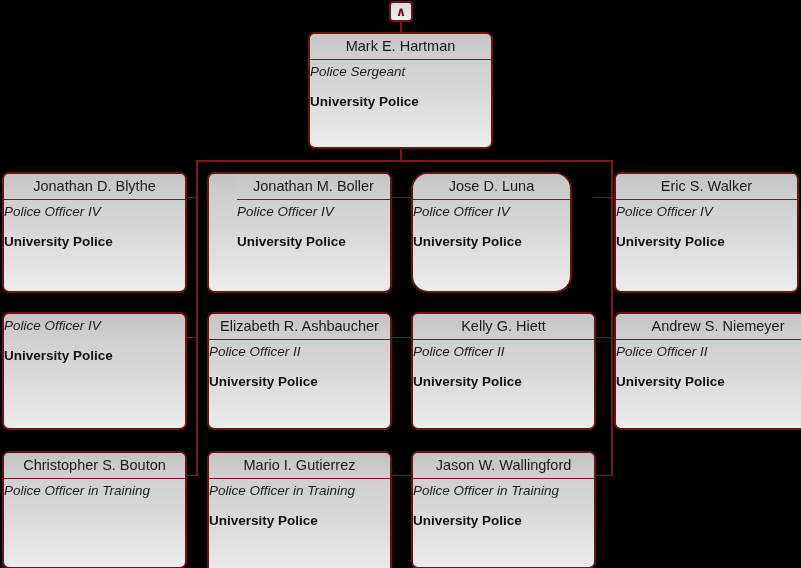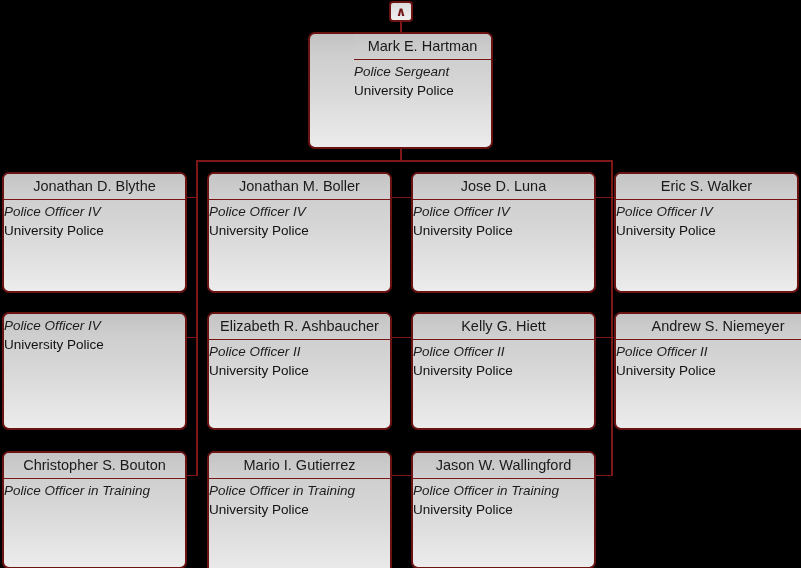--- a/index.html
+++ b/index.html
@@ -64,39 +64,40 @@
     text-align:left;
   }
   .card-title{
     font-style:italic;
     font-size:13.5px;
     color:#1c1c1c;
     line-height:18px;
     white-space:nowrap;
   }
   .card-org{
-    font-weight:normal;
+    font-weight:bold;
     font-size:13.5px;
     color:#111111;
     line-height:20px;
     white-space:nowrap;
+    margin-top:11px;
   }
 </style>
 </head>
 <body>
 
 <div id="chart">
 
   <div class="toggle">
     <span>∧</span>
   </div>
 
   <div class="conn" style="left:400px;top:21px;width:2px;height:12px;"></div>
 
-  <div class="card" style="left:308px;top:32px;width:185px;height:117px;padding-left:44px;">
+  <div class="card" style="left:308px;top:32px;width:185px;height:117px;">
     <div class="card-head">Mark E. Hartman</div>
     <div class="card-body">
       <div class="card-title">Police Sergeant</div>
       <div class="card-org">University Police</div>
     </div>
   </div>
 
   <div class="conn" style="left:400px;top:149px;width:2px;height:13px;"></div>
 
   <div class="conn" style="left:196px;top:160px;width:417px;height:2px;"></div>
@@ -118,29 +119,29 @@
   <div class="conn" style="left:593px;top:475px;width:20px;height:1px;"></div>
 
   <div class="card" style="left:2px;top:172px;width:185px;height:121px;">
     <div class="card-head">Jonathan D. Blythe</div>
     <div class="card-body">
       <div class="card-title">Police Officer IV</div>
       <div class="card-org">University Police</div>
     </div>
   </div>
 
-  <div class="card" style="left:207px;top:172px;width:185px;height:121px;">
+  <div class="card" style="left:207px;top:172px;width:185px;height:121px;padding-left:28px;">
     <div class="card-head">Jonathan M. Boller</div>
     <div class="card-body">
       <div class="card-title">Police Officer IV</div>
       <div class="card-org">University Police</div>
     </div>
   </div>
 
-  <div class="card" style="left:411px;top:172px;width:185px;height:121px;">
+  <div class="card" style="left:411px;top:172px;width:161px;height:121px;border-radius:17px;">
     <div class="card-head">Jose D. Luna</div>
     <div class="card-body">
       <div class="card-title">Police Officer IV</div>
       <div class="card-org">University Police</div>
     </div>
   </div>
 
   <div class="card" style="left:614px;top:172px;width:185px;height:121px;">
     <div class="card-head">Eric S. Walker</div>
     <div class="card-body">

